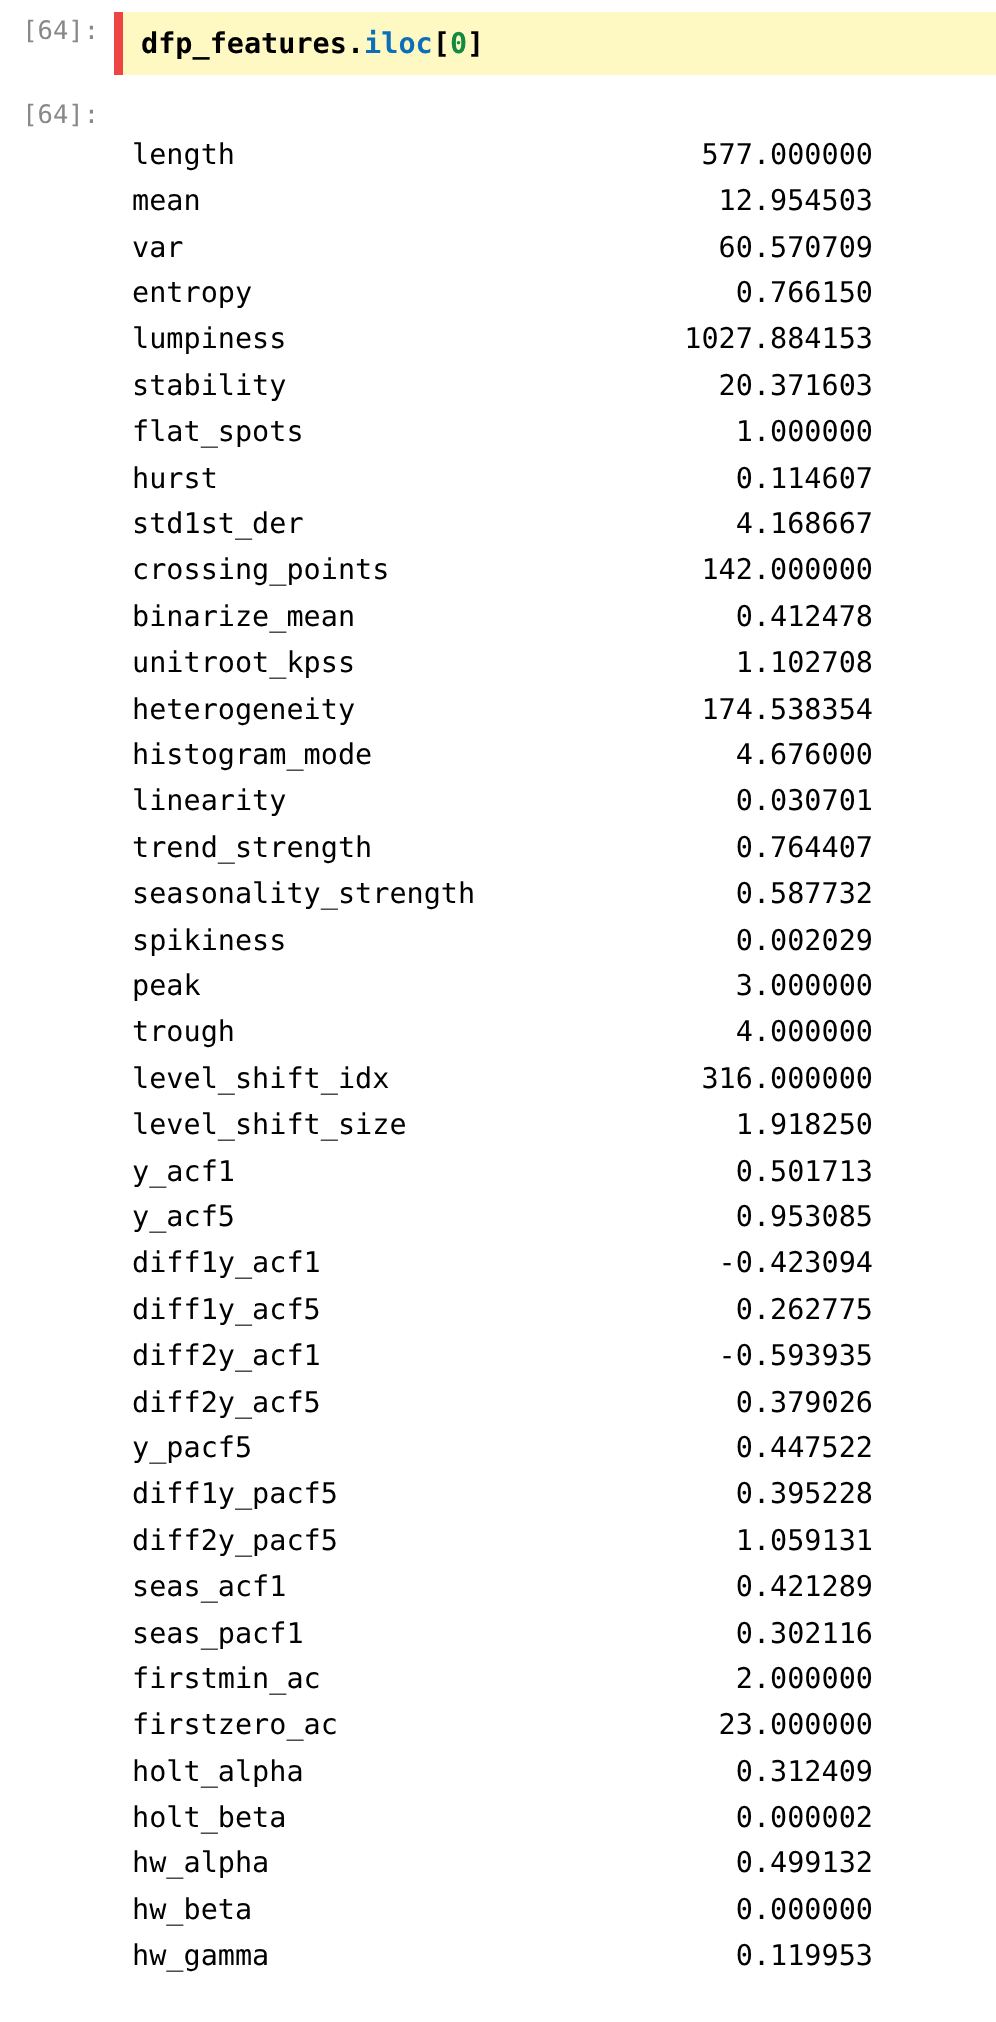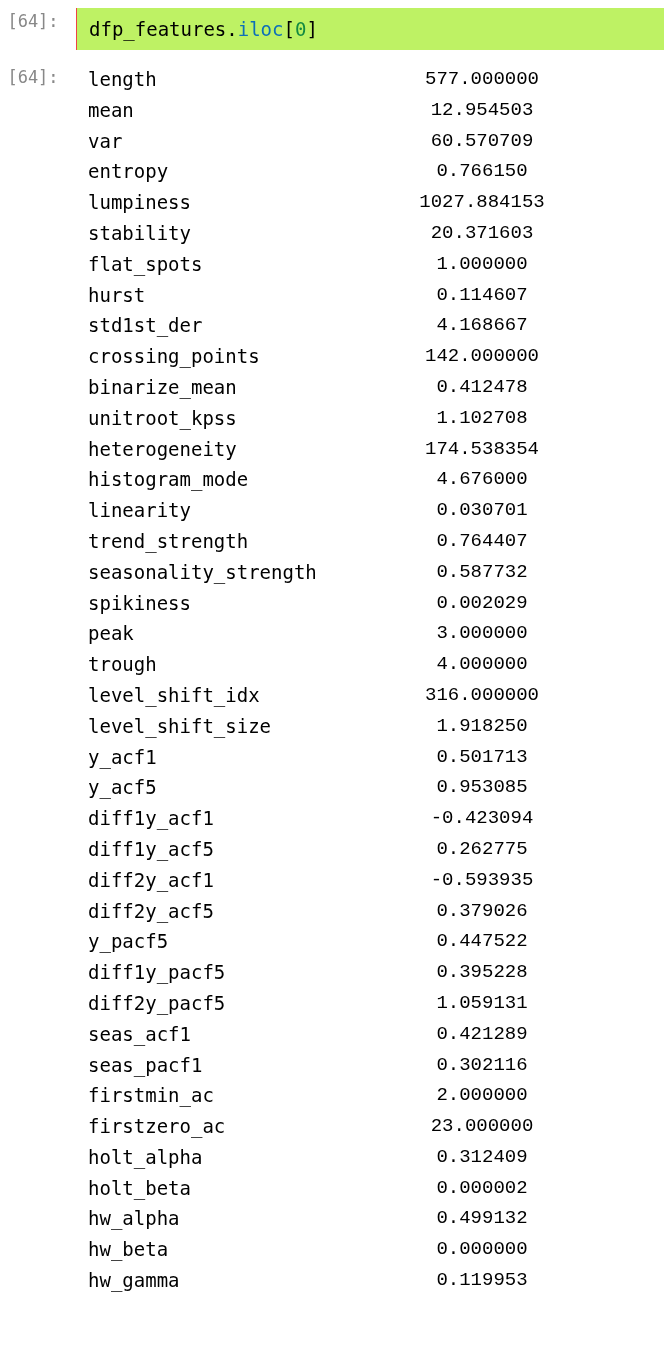--- a/index.html
+++ b/index.html
@@ -19,40 +19,41 @@
     position: relative;
   }
   
   .cell {
     display: flex;
     align-items: flex-start;
   }
   .prompt {
     width: 76px;
     min-width: 76px;
-    text-align: center;
+    text-align: right;
     padding-right: 10px;
     box-sizing: border-box;
     color: #888888;
     font-family: "DejaVu Sans Mono", monospace;
     font-size: 17px;
     line-height: 26px;
     white-space: pre;
   }
   .input-cell {
     padding-top: 8px;
     padding-bottom: 8px;
   }
   .input-area {
     flex: 1;
-    background: #bef264;
-    border-left: 1px solid #ef4444;
+    background: #fef9c3;
+    border-left: 6px solid #ef4444;
     padding: 9px 8px 9px 12px;
     box-sizing: border-box;
     min-height: 30px;
+    font-weight: bold;
   }
   .code-line {
     font-family: "DejaVu Sans Mono", monospace;
     font-size: 19px;
     line-height: 24px;
     white-space: pre;
     color: #000000;
   }
   .tok-attr { color: #0d6fb8; }
   .tok-num  { color: #128a41; }
@@ -66,36 +67,36 @@
     flex: 1;
     padding-left: 12px;
     box-sizing: border-box;
   }
   .series {
     font-family: "DejaVu Sans Mono", monospace;
     font-size: 19px;
     line-height: 30.8px;
     white-space: pre;
     color: #000000;
+    margin-top: 24px;
   }
   .row {
     display: flex;
     width: 100%;
   }
   .row .name {
     flex: 1;
     white-space: pre;
   }
   .row .value {
     width: 200px;
-    text-align: center;
+    text-align: right;
     white-space: pre;
     padding-right: 82px;
     box-sizing: content-box;
-    font-family: Liberation Mono, monospace;
   }
   .series-footer {
     white-space: pre;
   }
 </style>
 </head>
 <body>
 
 <div class="notebook">
 

